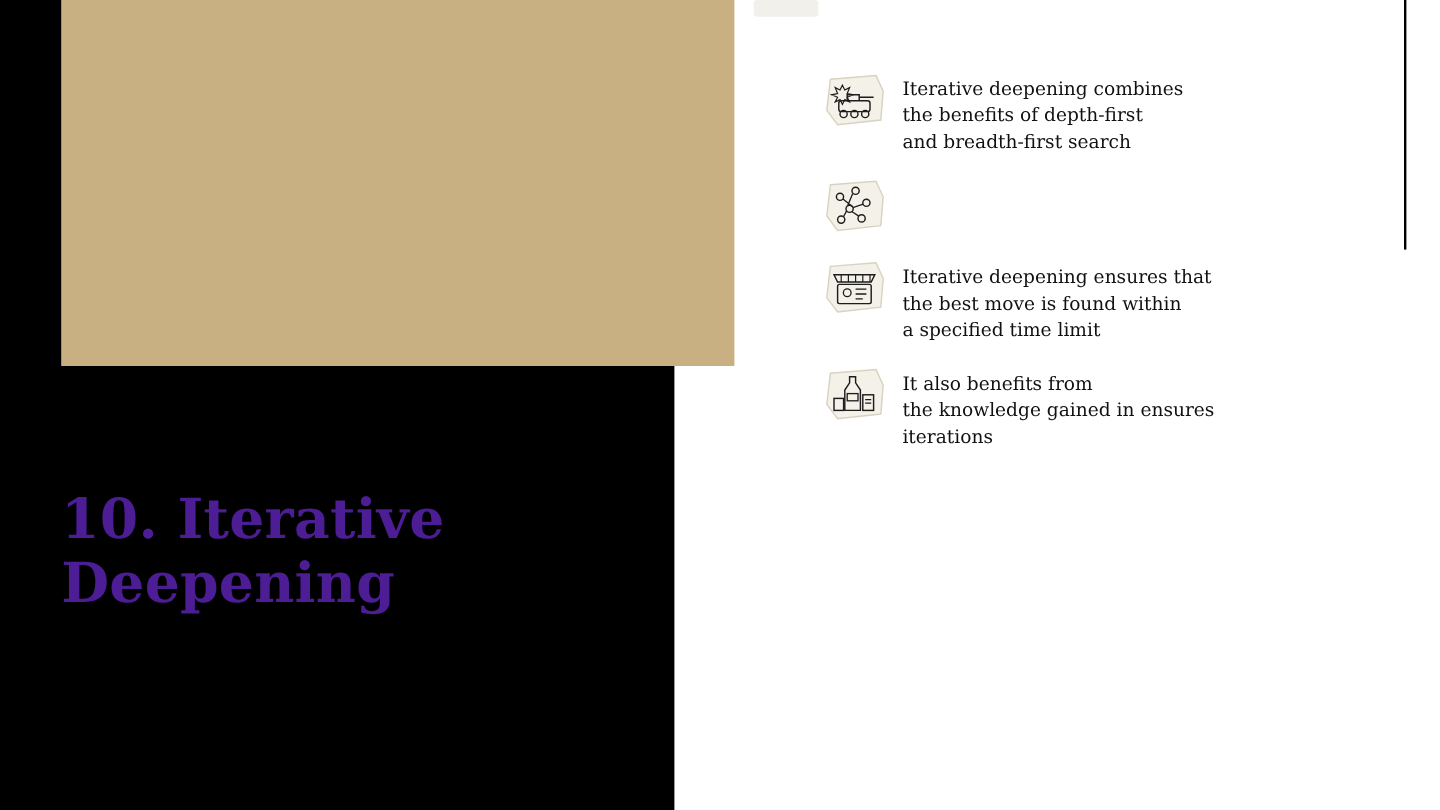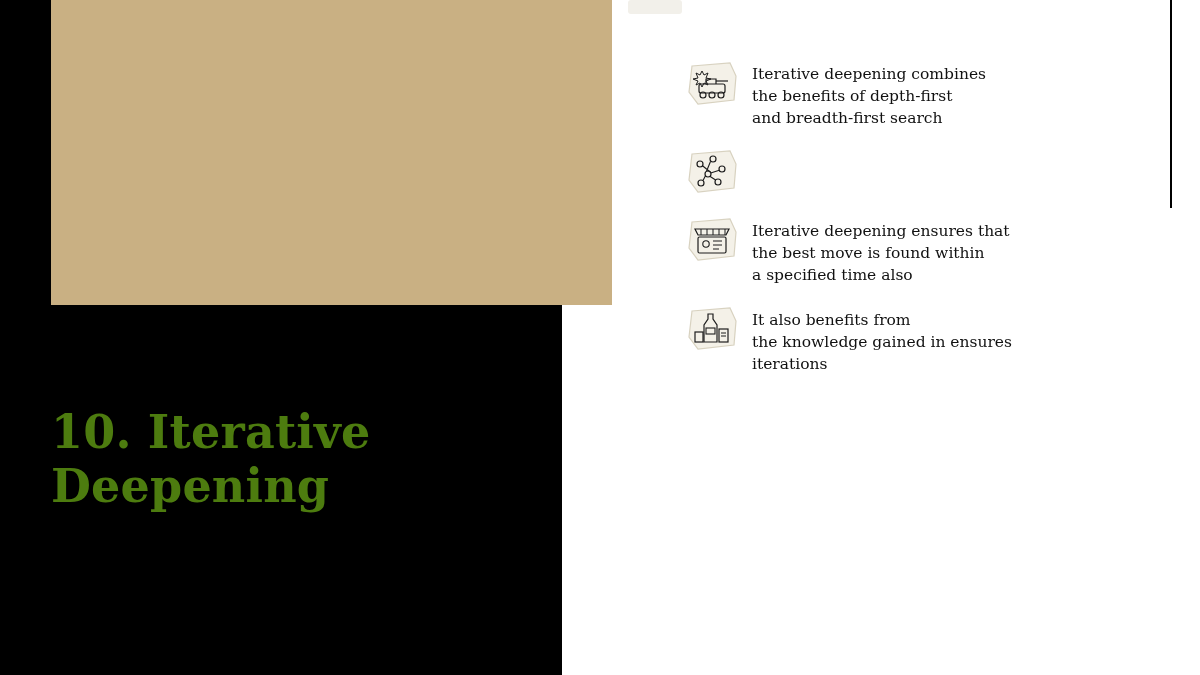--- a/index.html
+++ b/index.html
@@ -37,21 +37,21 @@
     width: 561px;
     height: 305px;
     background: #c9b083;
   }
 
   .slide-title {
     position: absolute;
     left: 51px;
     top: 405px;
     width: 470px;
-    color: #4d7c0f;
+    color: #4c1d95;
     font-family: "DejaVu Serif", serif;
     font-weight: bold;
     font-size: 46px;
     line-height: 1.18;
     letter-spacing: 0.2px;
   }
 
   
   .bullets {
     position: absolute;
@@ -159,21 +159,21 @@
           <path d="M8 7 L46 4 L52 17 L50 41 L14 45 L5 33 Z" fill="#f4f1e8" stroke="#d8d2c0" stroke-width="1.2"></path>
           <path d="M11 14 h34 l-3 6 h-28 Z" fill="none" stroke="#1d1d1d" stroke-width="1.2"></path>
           <path d="M17 14 v6 M23 14 v6 M29 14 v6 M35 14 v6 M41 14 v6" stroke="#1d1d1d" stroke-width="1"></path>
           <rect x="14" y="22" width="28" height="16" rx="1.5" fill="none" stroke="#1d1d1d" stroke-width="1.2"></rect>
           <circle cx="22" cy="29" r="3.2" fill="none" stroke="#1d1d1d" stroke-width="1.1"></circle>
           <path d="M29 26 h9 M29 30 h9 M29 34 h6" stroke="#1d1d1d" stroke-width="1.1"></path>
         </svg>
       </div>
       <div class="bullet-text">Iterative deepening ensures that
 the best move is found within
-a specified time also</div>
+a specified time limit</div>
     </div>
 
     <div class="bullet-row">
       <div class="bullet-icon">
         <svg width="58" height="50" viewBox="0 0 58 50">
           <path d="M8 7 L46 4 L52 17 L50 41 L14 45 L5 33 Z" fill="#f4f1e8" stroke="#d8d2c0" stroke-width="1.2"></path>
           <path d="M24 10 h5 v5 l4 6 v17 h-13 v-17 l4 -6 Z" fill="none" stroke="#1d1d1d" stroke-width="1.2"></path>
           <rect x="22" y="24" width="9" height="6" fill="none" stroke="#1d1d1d" stroke-width="1.1"></rect>
           <rect x="11" y="28" width="8" height="10" fill="none" stroke="#1d1d1d" stroke-width="1.2"></rect>
           <rect x="35" y="25" width="9" height="13" fill="none" stroke="#1d1d1d" stroke-width="1.2"></rect>

